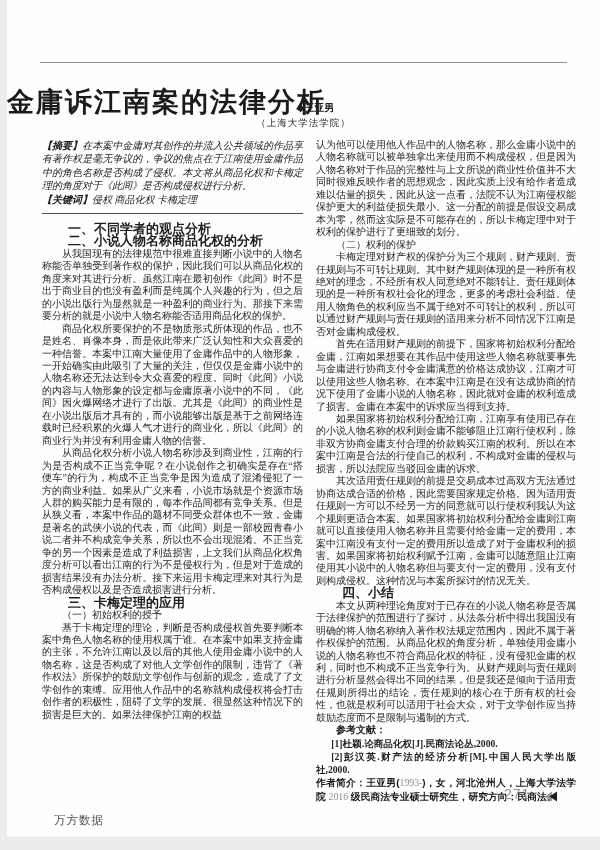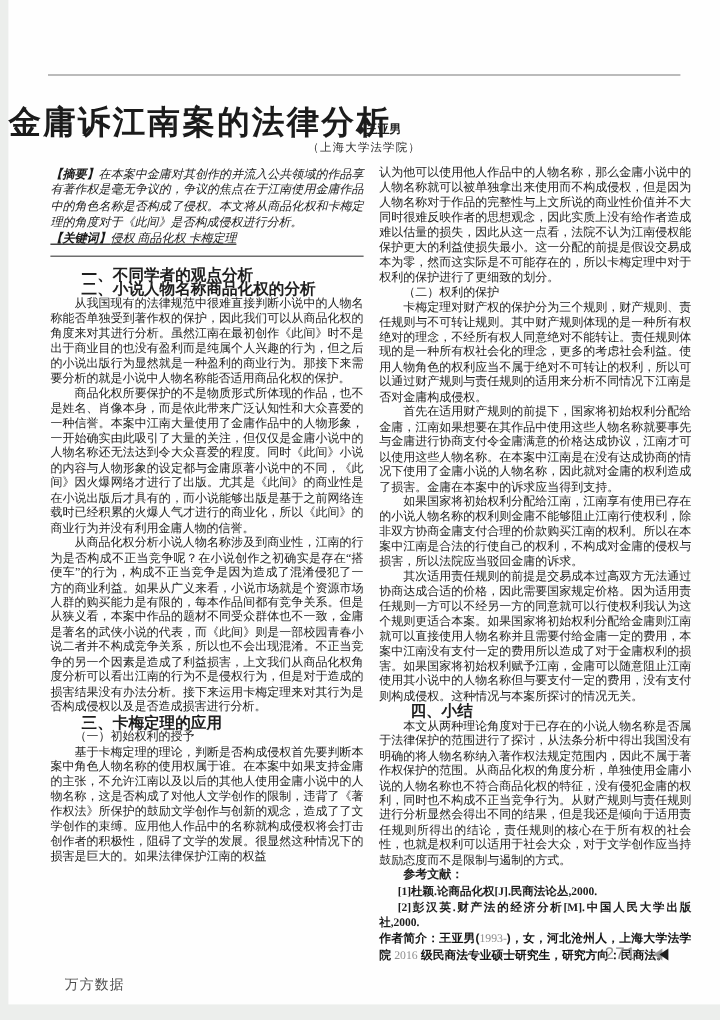--- a/index.html
+++ b/index.html
@@ -31,21 +31,21 @@
   .col {
     position:absolute; top:139px;
     font-size:10px; line-height:12.45px; color:#1e1e1e;
     text-align:justify;
   }
   .col p { margin:0; }
   .col-left  { left:35px;  width:261px; }
   .col-right { left:309px; width:260px; }
 
   .abstract, .keywords { font-style:italic; line-height:13.4px; color:#1a1a1a; }
-  .keywords { margin-top:0.5px;text-decoration:underline; }
+  .keywords { margin-top:0.5px; }
   .blk-label { font-weight:bold; }
   .divider { border-top:1.5px solid #4c4c4c; margin:7px 0 9px 0; height:0; }
 
   .heading {
     font-weight:bold; text-indent:2em; font-size:13px;
     font-family:"Liberation Sans","DejaVu Sans",sans-serif;
   }
   .subheading { text-indent:2em; }
   .para { text-indent:2em; }
   .para-cont { text-indent:0; }

